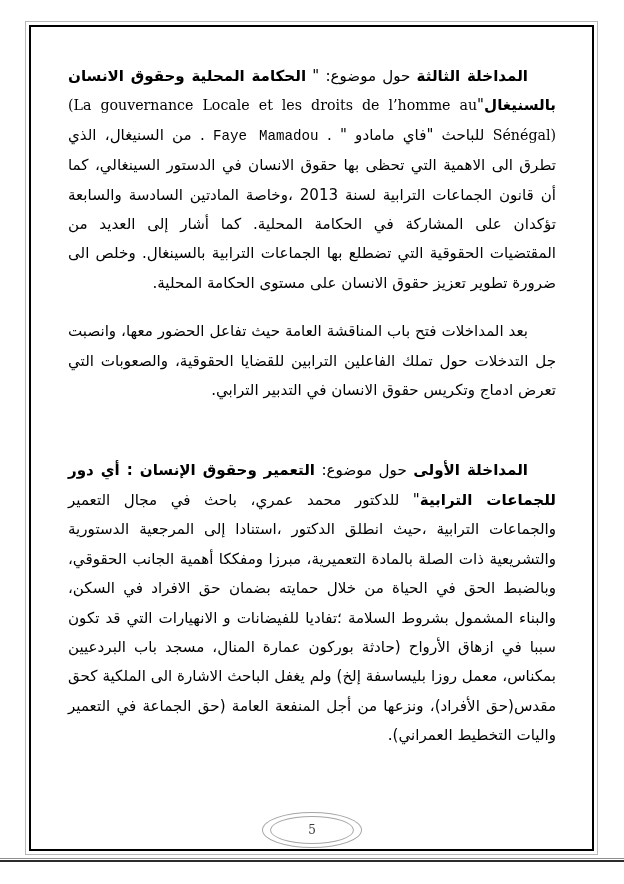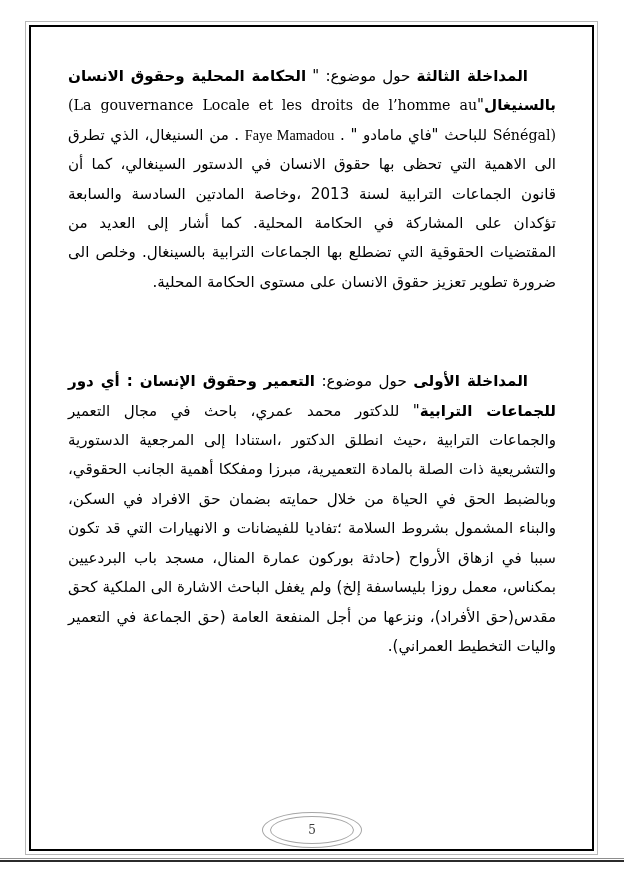--- a/index.html
+++ b/index.html
@@ -49,21 +49,21 @@
     font-size: 15.1px;
     line-height: 29.4px;
     margin: 0;
     text-indent: 28px;
     text-align: justify;
   }
   .gap-sm { height: 13px; }
   .gap-md { height: 19px; }
   .b { font-weight: bold; }
   .latin {
-    font-family: Liberation Serif, serif;
+    font-family: Liberation Mono, monospace;
     direction: ltr;
     unicode-bidi: embed;
     font-size: 14.2px;
   }
   .latin-b {
     font-family: "DejaVu Serif", serif;
     direction: ltr;
     unicode-bidi: embed;
     font-size: 14.2px;
   }
@@ -135,20 +135,21 @@
 
   <div id="border-outer"></div>
   <div id="border-inner"></div>
 
   <div id="content">
 
     <p class="para"><span class="b">المداخلة الثالثة</span><span> حول موضوع: " </span><span class="b">الحكامة المحلية وحقوق الانسان بالسنيغال</span><span>"</span><span class="latin-b">(La  gouvernance Locale et les droits de l’homme au Sénégal)</span><span> للباحث "فاي مامادو " . </span><span class="latin">Faye Mamadou</span><span> . من السنيغال، الذي تطرق الى الاهمية التي تحظى بها حقوق الانسان في الدستور السينغالي، كما أن قانون الجماعات الترابية لسنة  2013 ،وخاصة المادتين السادسة والسابعة تؤكدان على المشاركة في الحكامة المحلية. كما أشار إلى العديد من المقتضيات الحقوقية التي تضطلع بها الجماعات الترابية بالسينغال. وخلص الى ضرورة تطوير تعزيز حقوق الانسان على مستوى الحكامة المحلية.</span></p>
 
     <div class="gap-md"></div>
 
+    <p class="para">بعد المداخلات فتح باب المناقشة العامة حيث تفاعل الحضور معها، وانصبت جل التدخلات حول تملك الفاعلين الترابين للقضايا الحقوقية، والصعوبات التي تعرض ادماج وتكريس حقوق الانسان في التدبير الترابي.</p>
 
     <div class="gap-md"></div>
 
     <p class="heading-line"><span class="u"></span></p>
 
     <div class="gap-sm"></div>
 
 
     <div class="gap-md"></div>
 

